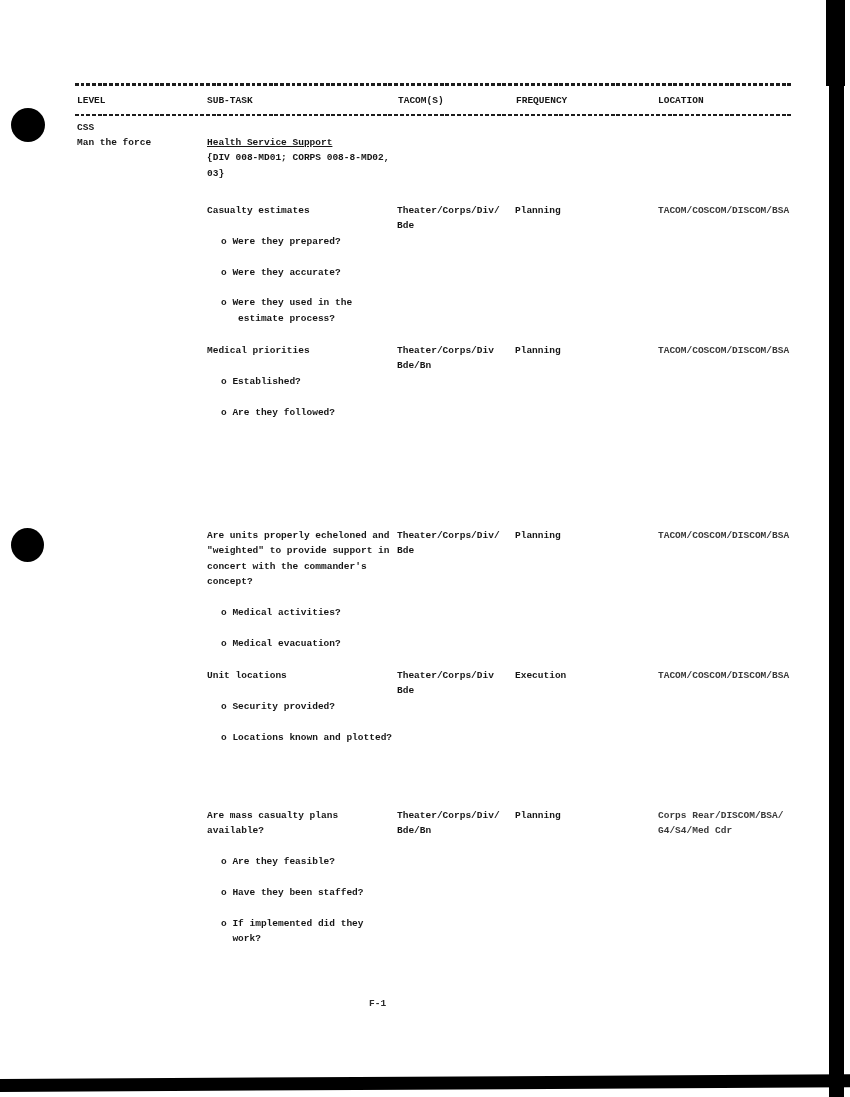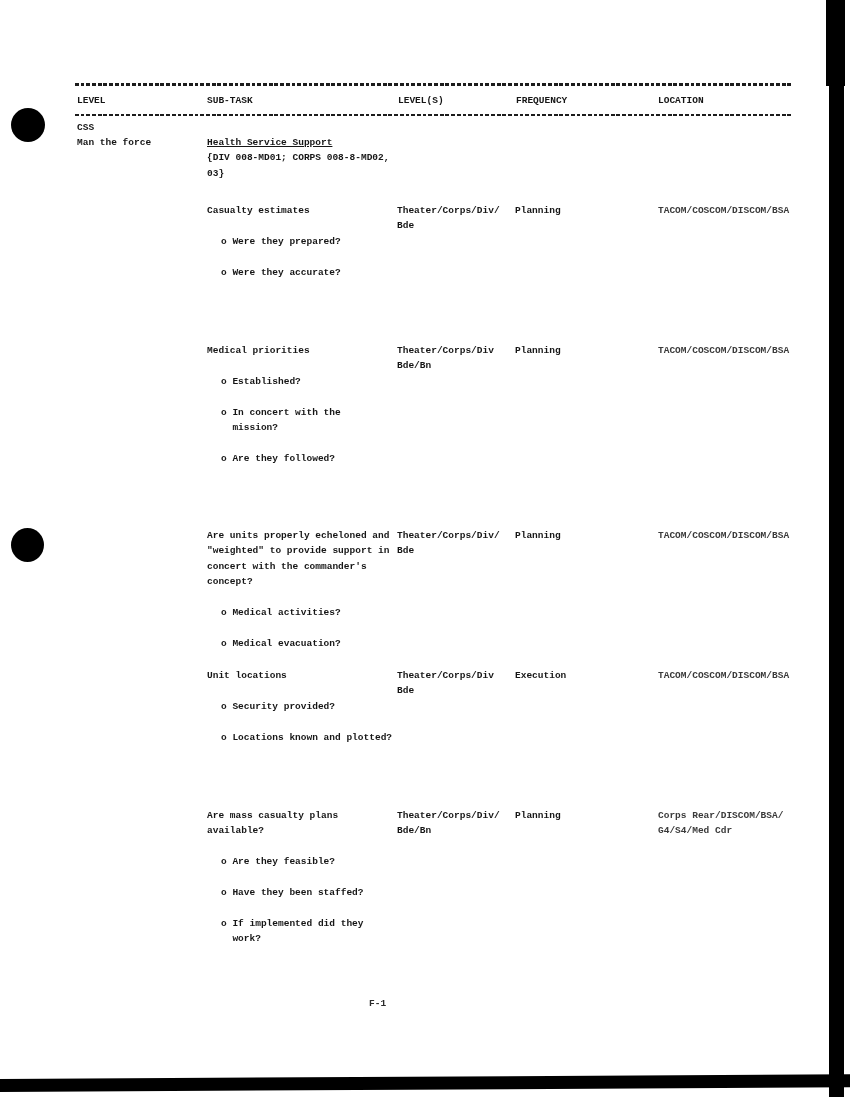--- a/index.html
+++ b/index.html
@@ -36,52 +36,52 @@
 
 <div class="hole" style="left:11px;top:108px;width:34px;height:34px;"></div>
 <div class="hole" style="left:11px;top:528px;width:33px;height:34px;"></div>
 <div class="edge-right-top"></div>
 <div class="edge-right"></div>
 <div class="edge-bottom"></div>
 
 <div class="dashline" style="top:83px;"></div>
 <div class="hdr abs" style="left:77px;">LEVEL</div>
 <div class="hdr abs" style="left:207px;">SUB-TASK</div>
-<div class="hdr abs" style="left:398px;">LEVEL(S)</div>
+<div class="hdr abs" style="left:398px;">TACOM(S)</div>
 <div class="hdr abs" style="left:516px;">FREQUENCY</div>
 <div class="hdr abs" style="left:658px;">LOCATION</div>
 <div class="dashline" style="top:113.5px;"></div>
 
 <div class="abs pre" style="left:77px;top:120px;">CSS
 Man the force</div>
 
 <div class="abs" style="left:207px;top:135px;width:200px;">
   <div class="u">Health Service Support</div>
   <div class="pre">{DIV 008-MD01; CORPS 008-8-MD02,
 03}</div>
 </div>
 
 <div class="row" style="top:203px;">
   <div class="col-task">
     <div class="pre">Casualty estimates</div>
     <div class="bullet pre">o Were they prepared?</div>
     <div class="bullet pre">o Were they accurate?</div>
+    <div class="bullet pre">o Were they used in the
+   estimate process?</div>
   </div>
   <div class="col-level pre">Theater/Corps/Div/
 Bde</div>
   <div class="col-freq">Planning</div>
   <div class="col-loc pre">TACOM/COSCOM/DISCOM/BSA</div>
 </div>
 
 <div class="row" style="top:343px;">
   <div class="col-task">
     <div class="pre">Medical priorities</div>
     <div class="bullet pre">o Established?</div>
-    <div class="bullet pre">o In concert with the
-  mission?</div>
     <div class="bullet pre">o Are they followed?</div>
   </div>
   <div class="col-level pre">Theater/Corps/Div
 Bde/Bn</div>
   <div class="col-freq">Planning</div>
   <div class="col-loc pre">TACOM/COSCOM/DISCOM/BSA</div>
 </div>
 
 <div class="row" style="top:528px;">
   <div class="col-task">

